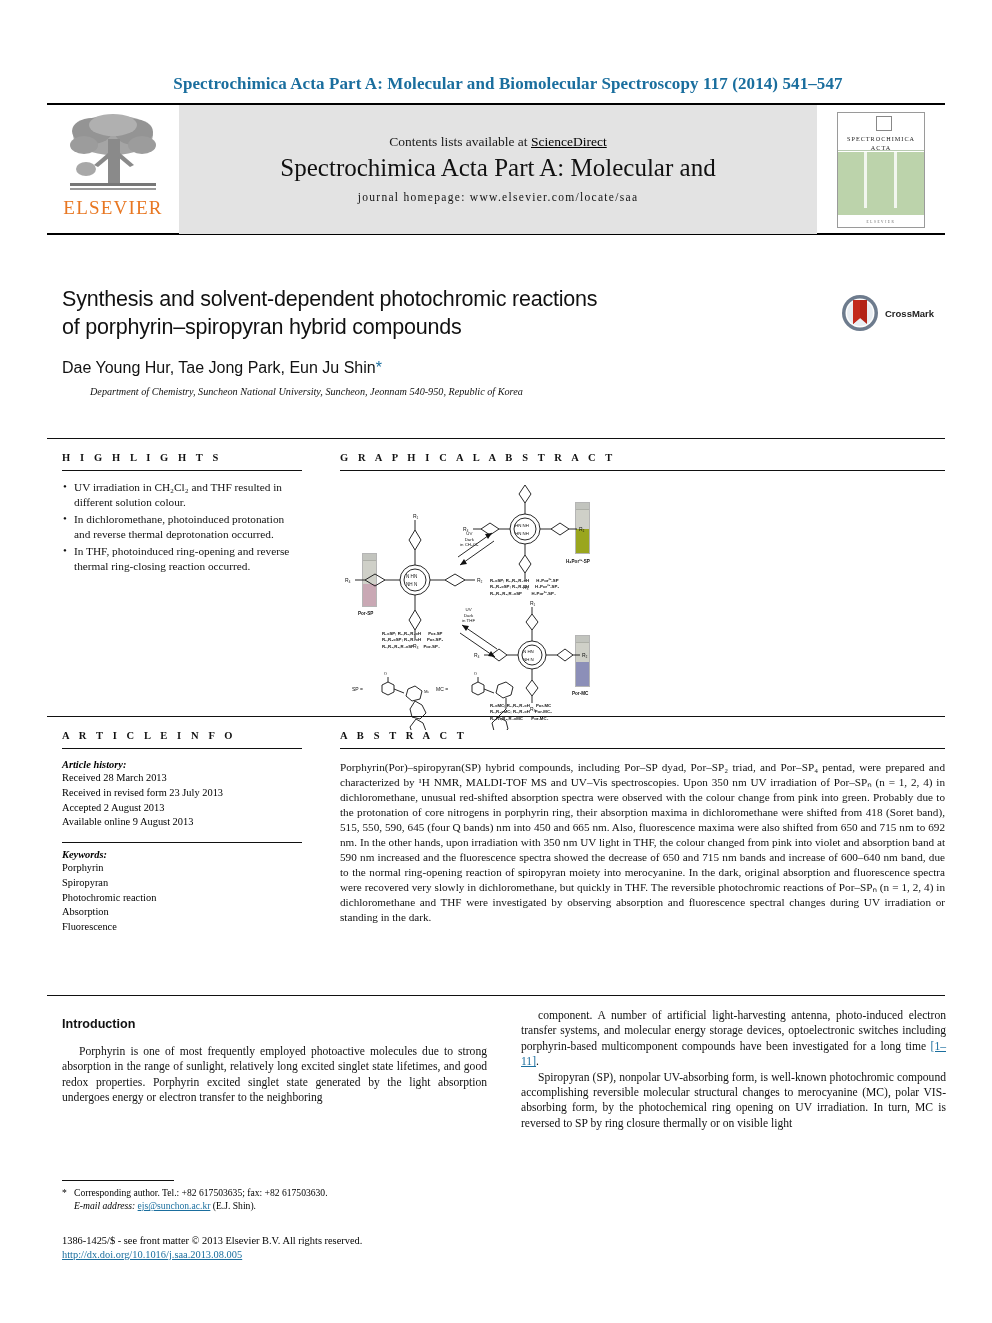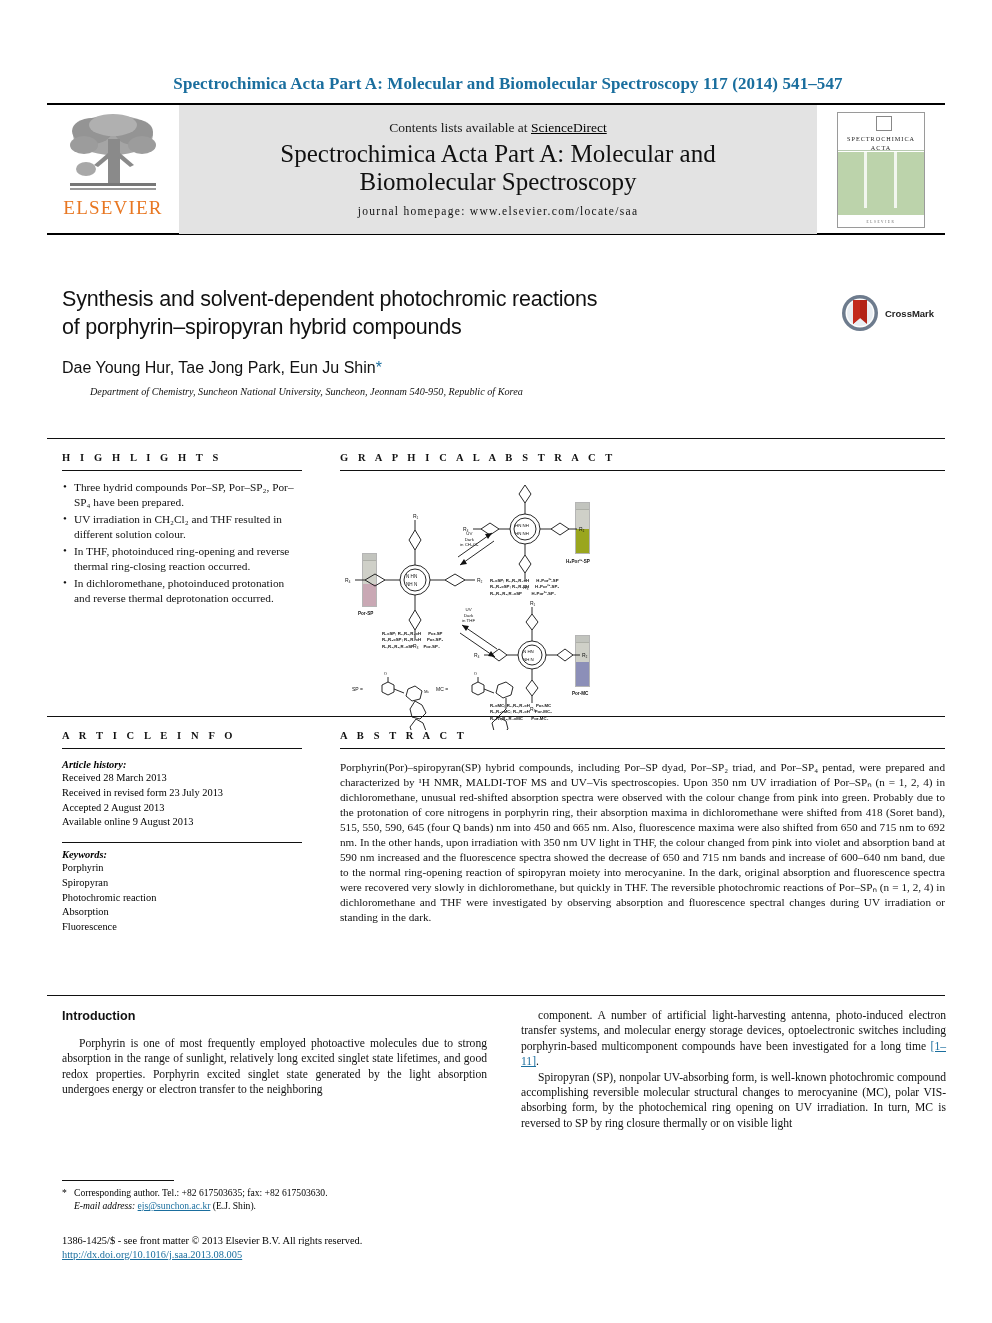--- a/index.html
+++ b/index.html
@@ -341,21 +341,21 @@
     line-height: 1.33;
     text-align: justify;
     color: #111;
   }
   .col-left { left: 0; }
   .col-right { left: 459px; }
   .body-head {
     font-family: "Liberation Sans", sans-serif;
     font-weight: bold;
     font-size: 12.6px;
-    margin: 0 0 11px;
+    margin: 8px 0 11px;
   }
   .col p { margin: 0; text-indent: 17px; }
   .ref-link { color: #1a6e9e; }
 
   
   .footnotes {
     position: absolute;
     left: 62px;
     top: 1180px;
     width: 430px;
@@ -465,21 +465,20 @@
         </svg>
         <div class="elsevier-word">ELSEVIER</div>
       </div>
 
       <div class="journal-band">
         <div class="contents-line">
           <span>Contents lists available at </span><a class="sciencedirect-link" href="#">ScienceDirect</a>
         </div>
         <div class="journal-title">
           <div>Spectrochimica Acta Part A: Molecular and</div>
-          <div>Biomolecular Spectroscopy</div>
         </div>
         <div class="journal-homepage">journal homepage: www.elsevier.com/locate/saa</div>
       </div>
 
       <div class="cover-thumb">
         <div class="cover-box">
           <div class="cover-top">
             <div class="cover-mini-logo"></div>
             <div class="cover-title">SPECTROCHIMICA</div>
             <div class="cover-title">ACTA</div>
@@ -517,24 +516,23 @@
     </svg>
     <span class="crossmark-label">CrossMark</span>
   </div>
 
   <div class="rule-full" style="top:438px;"></div>
 
   <div class="highlights">
     <div class="sec-head">H I G H L I G H T S</div>
     <div class="sec-rule"></div>
     <ul class="hl-list">
-      <li>Three hydrid compounds Por–SP, Por–SP₂, Por–SP₄ have been prepared.</li>
       <li>UV irradiation in CH₂Cl₂ and THF resulted in different solution colour.</li>
+      <li>In dichloromethane, photoinduced protonation and reverse thermal deprotonation occurred.</li>
       <li>In THF, photoinduced ring-opening and reverse thermal ring-closing reaction occurred.</li>
-      <li>In dichloromethane, photoinduced protonation and reverse thermal deprotonation occurred.</li>
     </ul>
   </div>
 
   <div class="graphical">
     <div class="sec-head">G R A P H I C A L   A B S T R A C T</div>
     <div class="sec-rule"></div>
 
     <div class="ga-figure">
 
       <div class="vial" style="left:22px; top:68px; height:54px;">

